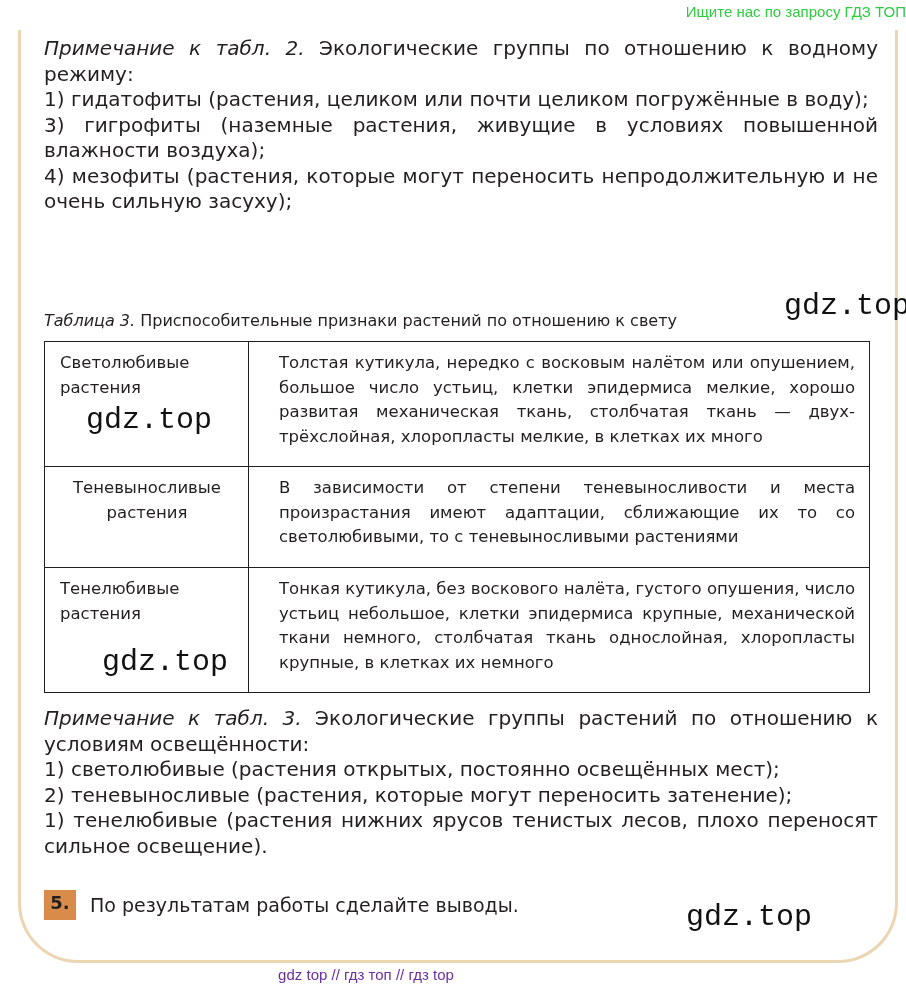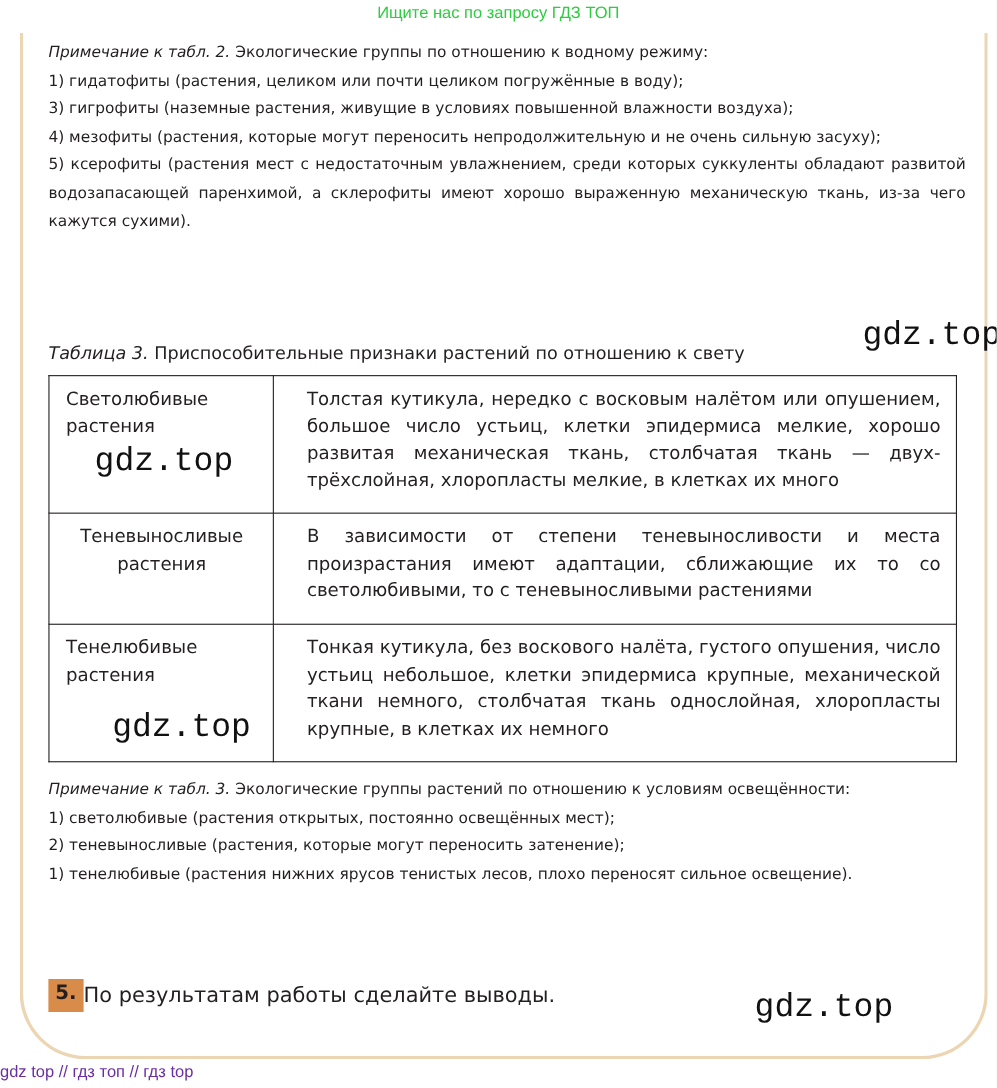--- a/index.html
+++ b/index.html
@@ -1,59 +1,58 @@
 <!DOCTYPE html>
 <html><head>
 <meta charset="utf-8">
 <style>
   html, body { margin:0; padding:0; background:#ffffff; }
   body { width:906px; height:989px; position:relative; overflow:hidden;
          font-family:"DejaVu Sans","Liberation Sans",sans-serif; color:#231f20; }
   .top-banner { position:absolute; top:0; left:0; width:906px; height:24px;
-    text-align:center; font-family:"Liberation Sans",sans-serif; font-size:15px;
+    text-align:right; font-family:"Liberation Sans",sans-serif; font-size:15px;
     line-height:24px; color:#2ecc40; }
   .page-frame { position:absolute; left:18px; top:30px; width:880px; height:933px;
     border-left:3px solid #ecd5b2; border-right:3px solid #ecd5b2;
     border-bottom:3px solid #ecd5b2; border-radius:0 0 60px 60px; box-sizing:border-box; }
-  .text-block { position:absolute; left:44px; width:834px; font-size:14px; line-height:25.5px;
+  .text-block { position:absolute; left:44px; width:834px; font-size:20px; line-height:25.5px;
     text-align:justify; }
   .text-block p { margin:0; }
   .ital { font-style:italic; }
   .caption { position:absolute; left:44px; top:311px; font-size:16px; line-height:20px;text-align:center; }
   .watermark { position:absolute; font-family:Liberation Mono, monospace; font-size:30px;
     color:#111; line-height:1; }
   table.t3 { position:absolute; left:44px; top:341px; width:826px; border-collapse:collapse;
     font-size:16.5px; line-height:24.5px; }
   table.t3 td { border:1.5px solid #231f20; vertical-align:top; padding:9px 14px 10px 15px; }
   table.t3 td.c1 { width:174px; }
   table.t3 td.c2 { text-align:justify;padding-left:30px; }
   .row1 td { height:105px; }
   .row2 td { height:81px;text-align:center; }
   .row3 td { height:105px; }
   .task { position:absolute; left:44px; top:890px; display:flex; align-items:center; }
   .task-num { background:#d98c4a; color:#231f20; font-weight:bold; font-size:18px;
     width:32px; height:30px; display:flex; align-items:flex-start; justify-content:center;
     line-height:26px; }
-  .task-text { font-size:19px; line-height:30px; }
-  .footer { position:absolute; top:964px; left:0; width:732px; 
+  .task-text { margin-left:14px; font-size:19px; line-height:30px; }
+  .footer { position:absolute; top:964px; left:0; width:732px; text-align:center;
     font-family:"Liberation Sans",sans-serif; font-size:15px; color:#6b2fa0; line-height:22px; }
 </style>
 </head>
 <body>
 
 <div class="top-banner">Ищите нас по запросу ГДЗ ТОП</div>
 
 <div class="page-frame"></div>
 
 <div class="text-block" style="top:36px;">
   <p><span class="ital">Примечание к табл. 2.</span><span> Экологические группы по отношению к водному режиму:</span></p>
   <p>1) гидатофиты (растения, целиком или почти целиком погружённые в воду);</p>
   <p>3) гигрофиты (наземные растения, живущие в условиях повышенной влажности воздуха);</p>
   <p>4) мезофиты (растения, которые могут переносить непродолжительную и не очень сильную засуху);</p>
-  <p>5) ксерофиты (растения мест с недостаточным увлажнением, среди которых суккуленты обладают развитой водозапасающей паренхимой, а склерофиты имеют хорошо выраженную механическую ткань, из-за чего кажутся сухими).</p>
 </div>
 
 <div class="watermark" style="left:784px; top:291px;">gdz.top</div>
 
 <div class="caption"><span class="ital">Таблица 3.</span><span> Приспособительные признаки растений по отношению к свету</span></div>
 
 <table class="t3">
   <tbody>
       <tr class="row1">
     <td class="c1">Светолюбивые растения</td>

